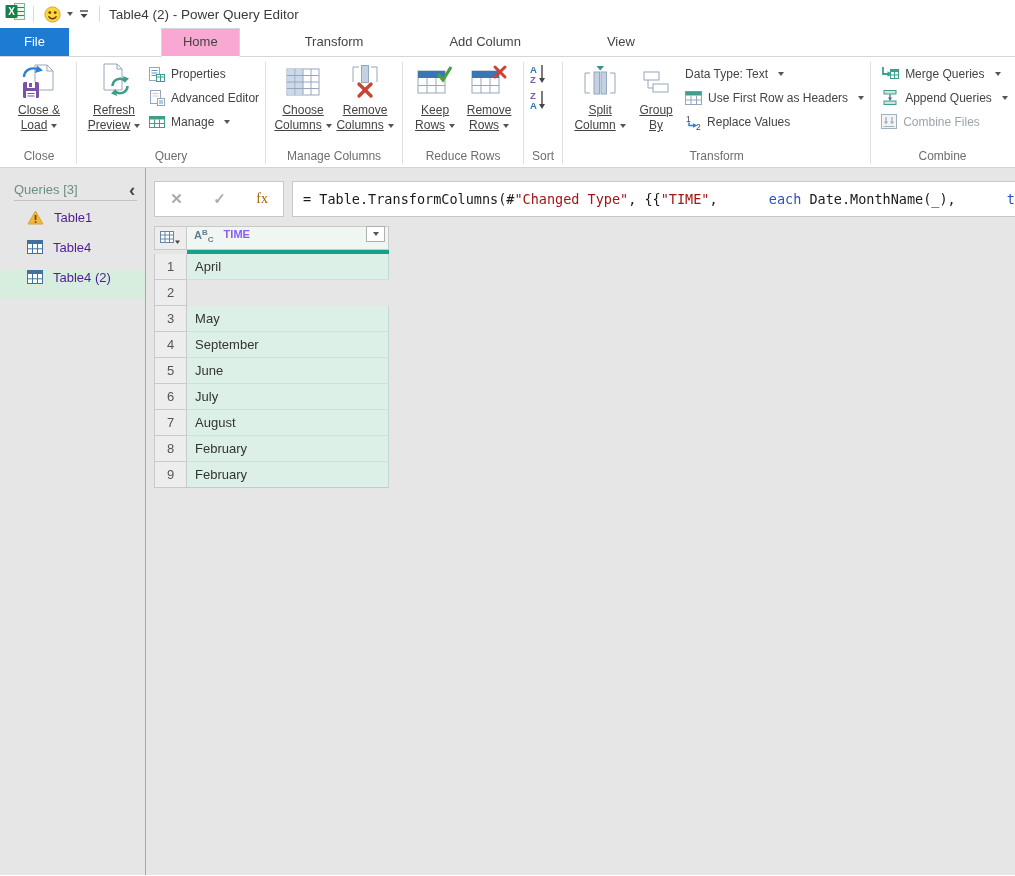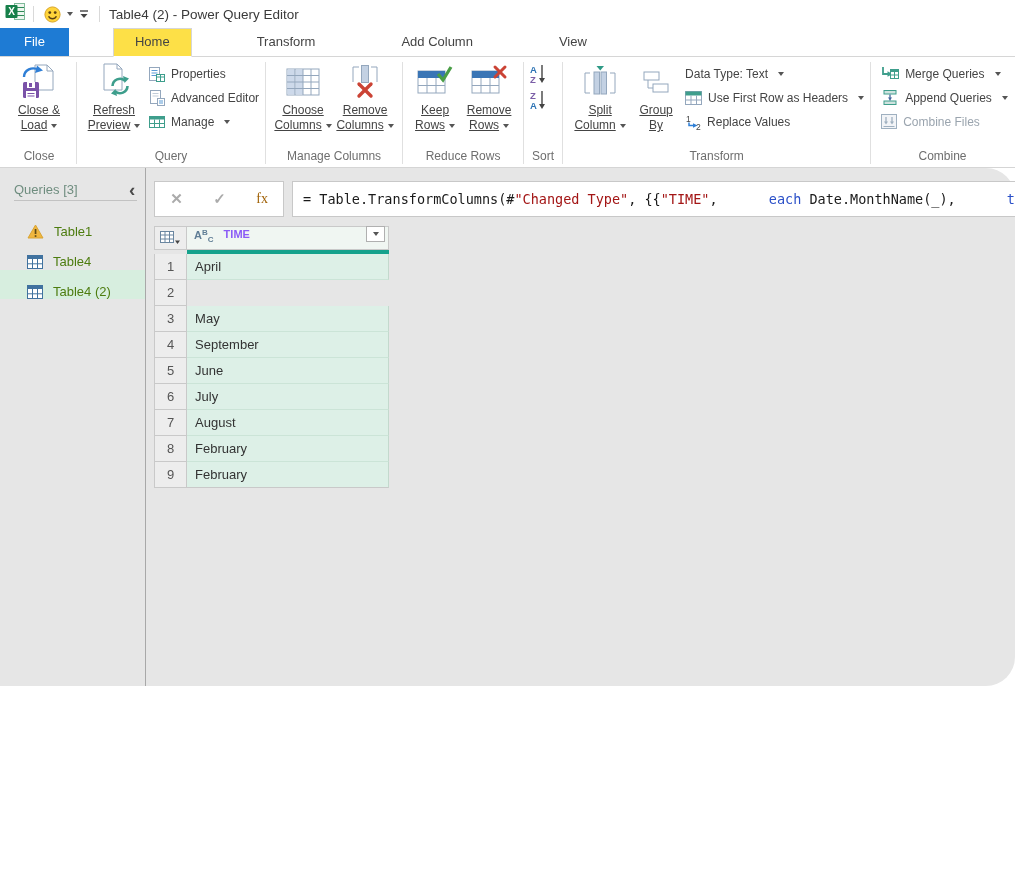--- a/index.html
+++ b/index.html
@@ -11,51 +11,51 @@
   .tb-sep { width:1px; height:16px; background:#d9d9d9; margin:0 7px; }
   .qat-btn { display:flex; align-items:center; gap:2px; padding:2px 3px; }
   .title-text { font-size:13.5px; color:#3a3a3a; margin-left:2px; }
   .caret { display:inline-block; width:0; height:0; border-left:3.5px solid transparent;
     border-right:3.5px solid transparent; border-top:4px solid #555; margin-left:4px; vertical-align:middle; }
 
   
   .tabrow { height:29px; display:flex; background:#fff; border-bottom:1px solid #d6d6d6; position:relative;gap:44px; }
   .tab { font-size:13px; color:#444; line-height:28px; padding:0 21px; }
   .tab-file { background:#1e7bd4; color:#fff; padding:0 24px; }
-  .tab-active { background:#fde047; border:1px solid #d6d6d6; border-bottom:1px solid #fff;
-    margin-bottom:-1px; line-height:26px; }
+  .tab-active { background:#f9a8d4; border:1px solid #d6d6d6; border-bottom:1px solid #fff;
+    margin-bottom:-1px; line-height:26px;margin-left:48px; }
 
   
   .ribbon { height:111px; background:#fff; border-bottom:1px solid #d5d5d5;
     display:flex; align-items:stretch; padding:2px 0 0 2px; }
   .rgroup { display:flex; flex-direction:column; padding:0 6px; }
   .rgroup-content { flex:1; display:flex; align-items:stretch; }
   .rgroup-label { text-align:center; font-size:12px; color:#6e6e6e; padding:2px 2px 4px; white-space:nowrap; }
   .rdivider { width:1px; background:#e0e0e0; margin:3px 0 3px; }
   .bigbtn { width:62px; display:flex; flex-direction:column; align-items:center;
     padding-top:2px; font-size:12px; text-align:center; line-height:1.25; white-space:nowrap;text-decoration:underline; }
   .bigbtn .ic { height:42px; display:flex; align-items:center; }
   .smallcol { display:flex; flex-direction:column; padding:6px 0 0 4px; gap:7px; }
   .smallbtn { display:flex; align-items:center; gap:6px; font-size:12px; height:17px; white-space:nowrap; }
   .smallbtn.disabled { color:#9aa4ae; }
   .sortcol { display:flex; flex-direction:column; gap:5px; padding-top:5px; }
   .sort-btn { display:flex; align-items:center; gap:1px; }
   .sort-letters { display:flex; flex-direction:column; font-size:9.5px; font-weight:bold; line-height:1.05; }
   .s-blue { color:#2e74b5; } .s-purple { color:#7b5ea7; }
 
   
-  .main { display:flex; height:518px; background:#e6e6e6;border-radius:29px; }
+  .main { display:flex; height:707px; background:#e6e6e6; }
   .qpanel { width:222px; background:#e6e6e6; padding-top:14px; }
   .vsplit { width:1px; background:#a8a8a8; }
   .qp-head { display:flex; align-items:center; margin:0 8px 0 14px;
     border-bottom:1px solid #c2c2c2; padding-bottom:3px; }
   .qp-title { flex:1; font-size:13px; color:#6f8d7f; }
   .qp-chevron { font-size:19px; font-weight:bold; color:#4a4a4a; line-height:12px; padding-right:2px; }
-  .qitem { height:29px; display:flex; align-items:flex-end; padding-left:27px; gap:10px;
-    font-size:13px; color:#4d7c0f; margin-top:1px; }
+  .qitem { height:29px; display:flex; align-items:flex-start; padding-left:27px; gap:10px;
+    font-size:13px; color:#4c1d95; margin-top:1px; }
   .qitem.selected { background:#d7eedf; }
 
   .content { flex:1; padding:13px 0 0 8px; }
   .formula-row { display:flex; gap:8px; height:36px; margin-bottom:9px; }
   .fx-box { width:130px; background:#fff; border:1px solid #c8c8c8;
     display:flex; align-items:center; justify-content:space-around; }
   .icon-x { color:#ababab; font-size:15px; font-weight:bold; }
   .icon-check { color:#ababab; font-size:15px; font-weight:bold; }
   .icon-fx { color:#a16207; font-size:14px; font-family:"Liberation Serif", serif; }
   .formula-input { flex:1; background:#fff; border:1px solid #c8c8c8; border-right:none;

